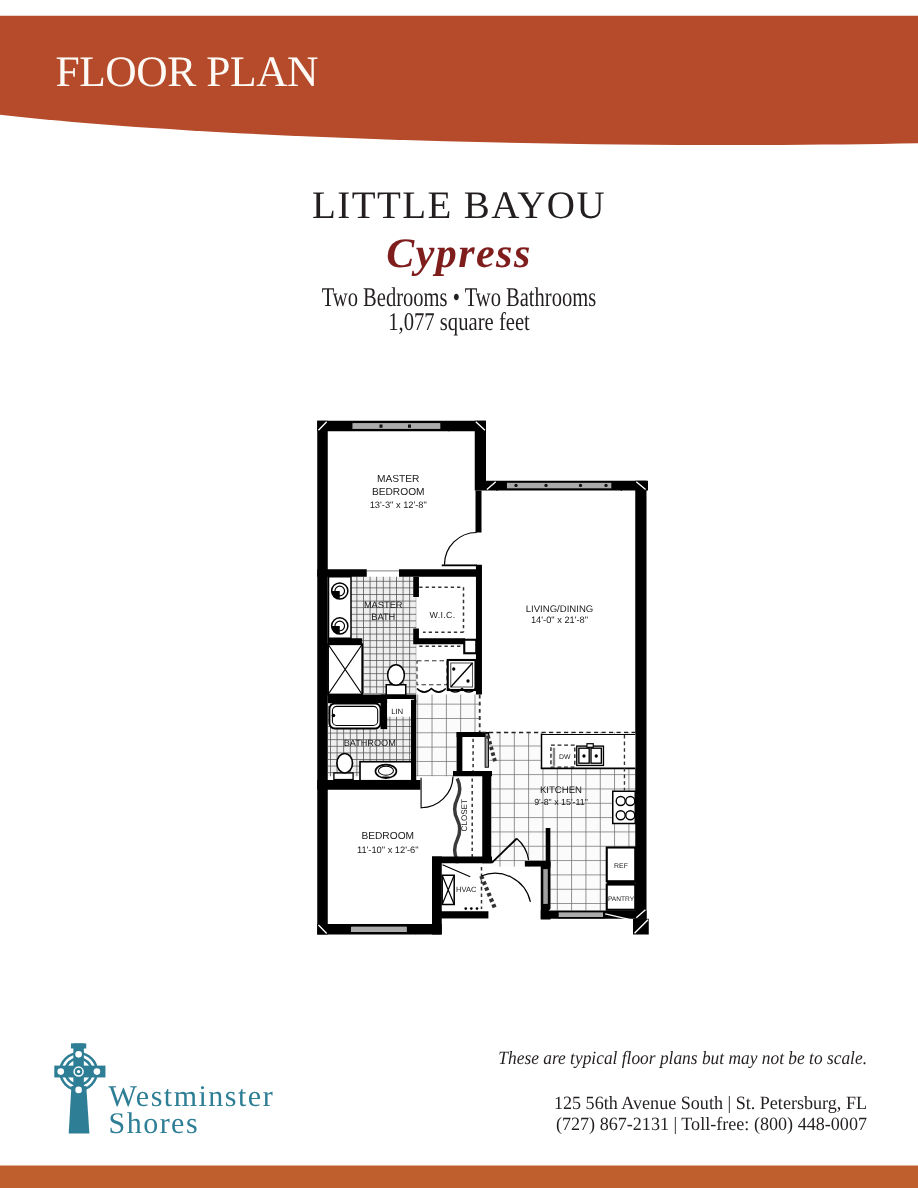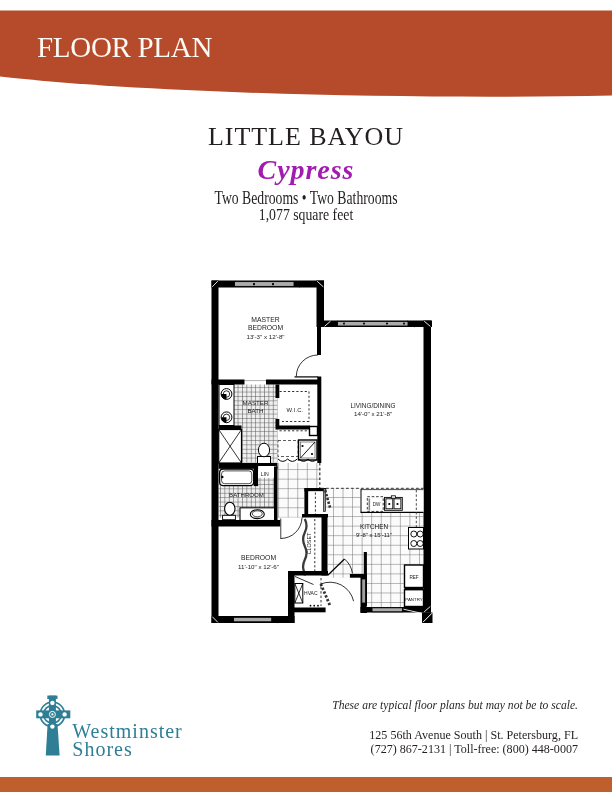--- a/index.html
+++ b/index.html
@@ -12,21 +12,21 @@
 <svg class="abs" style="left:0;top:0" width="612" height="100" viewBox="0 0 612 100">
   <path d="M0,10.5 L612,10.5 L612,95.5 C430,99.2 160,94.5 0,76.5 Z" fill="#b54b2b"></path>
 
   <text x="37" y="57" font-family="Liberation Serif,serif" font-size="29" letter-spacing="-0.3" fill="#fdf9f4">FLOOR PLAN</text>
 </svg>
 
 <div class="abs" style="left:0;top:0;width:612px;text-align:center;">
 
   <div style="position:absolute;top:122.1px;width:612px;font-family:'Liberation Serif',serif;font-size:26px;letter-spacing:0.95px;color:#231f20;">LITTLE BAYOU</div>
 
-  <div style="position:absolute;top:153.8px;width:612px;font-family:'Liberation Serif',serif;font-size:28px;font-weight:bold;font-style:italic;letter-spacing:0.95px;color:#a21caf;">Cypress</div>
+  <div style="position:absolute;top:153.8px;width:612px;font-family:'Liberation Serif',serif;font-size:28px;font-weight:bold;font-style:italic;letter-spacing:0.95px;color:#7f1d1d;">Cypress</div>
 
   <div style="position:absolute;top:188.2px;width:612px;font-family:'Liberation Serif',serif;font-size:18px;color:#231f20;transform:scaleX(0.761);transform-origin:306px 0;">Two Bedrooms • Two Bathrooms</div>
 
   <div style="position:absolute;top:205.3px;width:612px;font-family:'Liberation Serif',serif;font-size:17px;color:#231f20;transform:scaleX(0.81);transform-origin:306px 0;">1,077 square feet</div>
 </div>
 
 <svg class="abs" style="left:0;top:0" width="612" height="792" viewBox="0 0 612 792">
 <defs>
   <pattern id="fineTile" width="4.4" height="4.4" patternUnits="userSpaceOnUse">
     <rect width="4.4" height="4.4" fill="#efefef"></rect>

